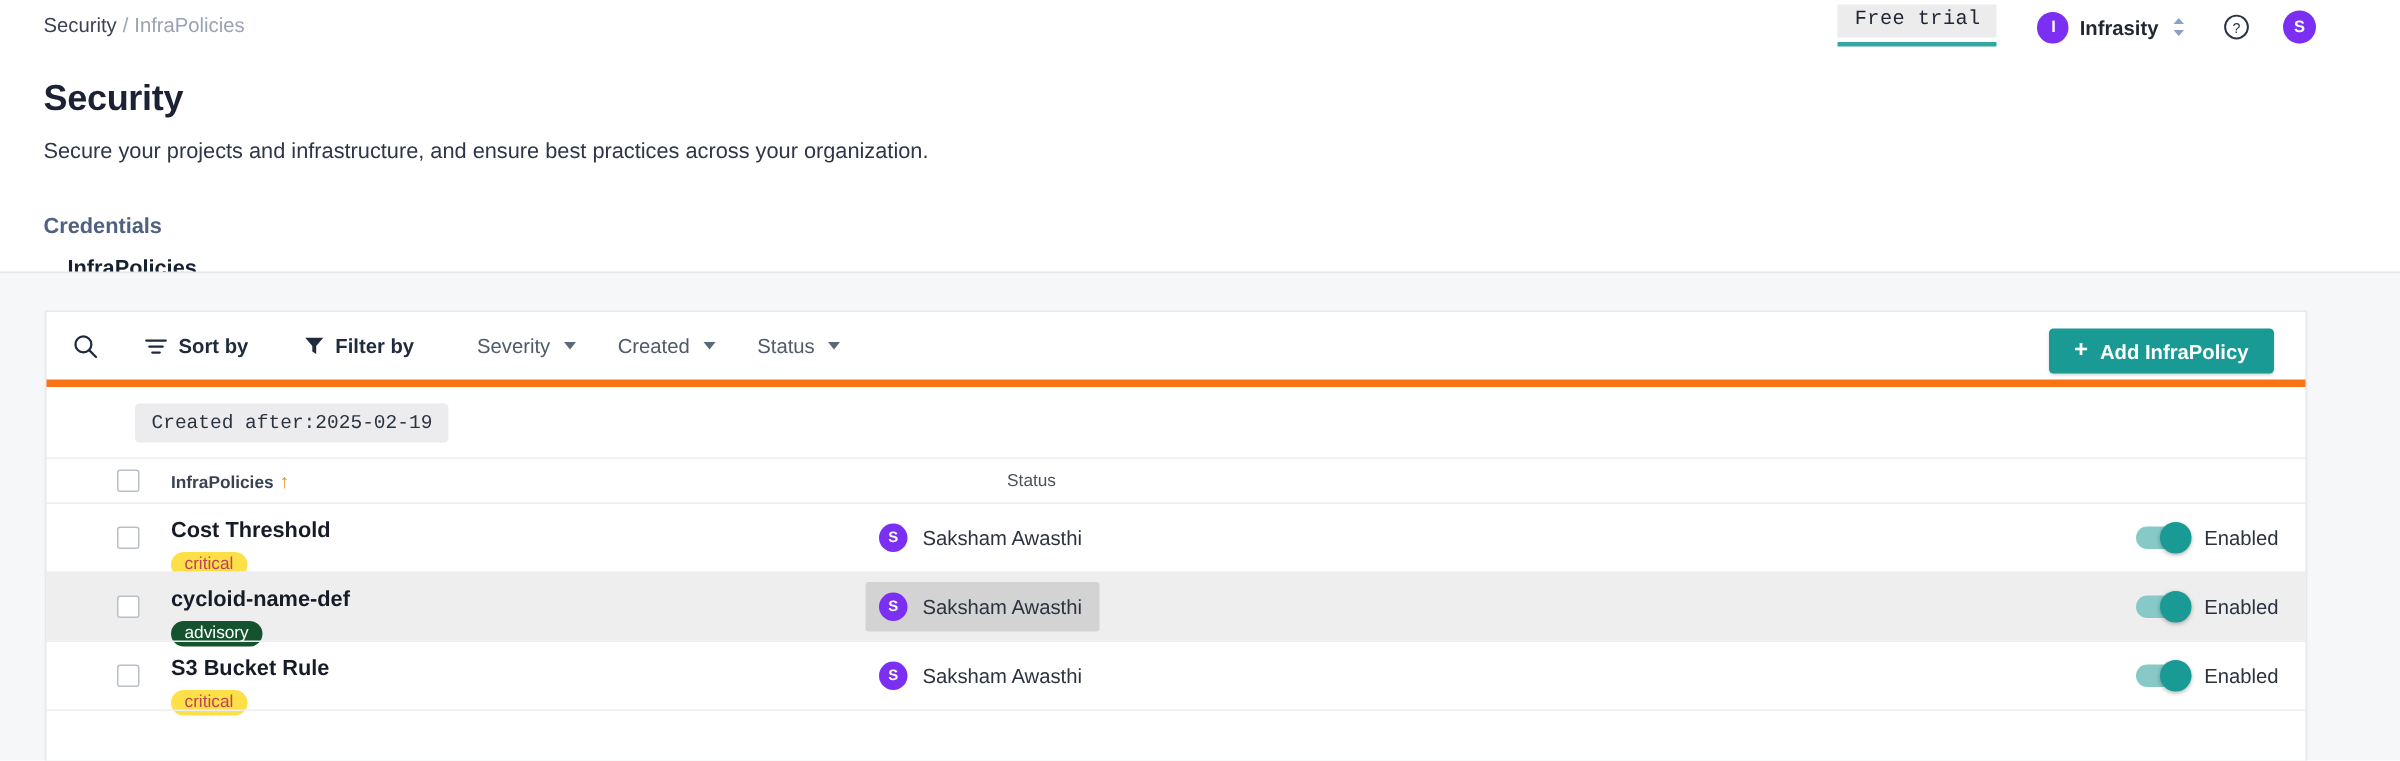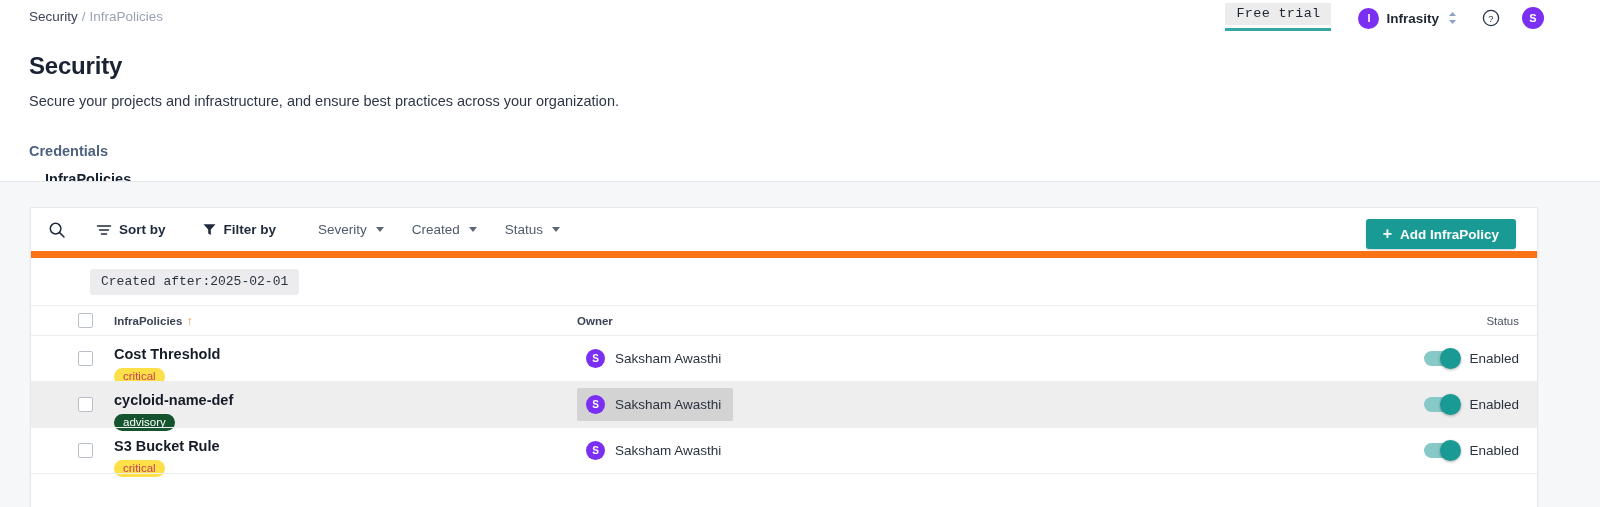--- a/index.html
+++ b/index.html
@@ -95,21 +95,21 @@
   
   .card {
     position: absolute; left: 30px; top: 207px; width: 1508px; height: 300px;
     background: #ffffff; border: 1px solid #e6e8ec; border-bottom: none;
     box-shadow: 0 1px 2px rgba(20,30,50,.05);
   }
 
   
   .toolbar {
     position: relative; height: 50px; display: flex; align-items: center;
-    border-bottom: 7px solid #f97316; padding-left: 17px;
+    border-bottom: 5px solid #f97316; padding-left: 17px;
   }
   .tb-item {
     display: flex; align-items: center; gap: 7px;
     font-size: 13.5px; color: #1f2a3c; white-space: nowrap; cursor: pointer;
   }
   .tb-search { margin-right: 30px; }
   .tb-bold { font-weight: bold; }
   .tb-sortby { margin-right: 36px; }
   .tb-filterby { margin-right: 42px; }
   .tb-sel { color: #4f5a6b; font-weight: normal; margin-right: 28px; gap: 9px; }
@@ -302,31 +302,30 @@
       <span class="caret"></span>
     </div>
 
     <button class="add-btn">
       <span class="plus">+</span>
       <span>Add InfraPolicy</span>
     </button>
   </div>
 
   <div class="chips">
-    <span class="chip">Created after:2025-02-01</span>
+    <span class="chip">Created after:2025-02-19</span>
   </div>
 
   <div class="thead">
     <div class="col-check">
       <span class="chk"></span>
     </div>
     <div class="col-name">
       <span>InfraPolicies</span><span class="sort-arrow">↑</span>
     </div>
-    <div class="col-owner">Owner</div>
     <div class="col-status">Status</div>
   </div>
 
   <div class="trow">
     <div class="row-check">
       <span class="chk"></span>
     </div>
     <div class="row-name">
       <div class="policy-name">Cost Threshold</div>
       <span class="sev sev-critical">critical</span>

